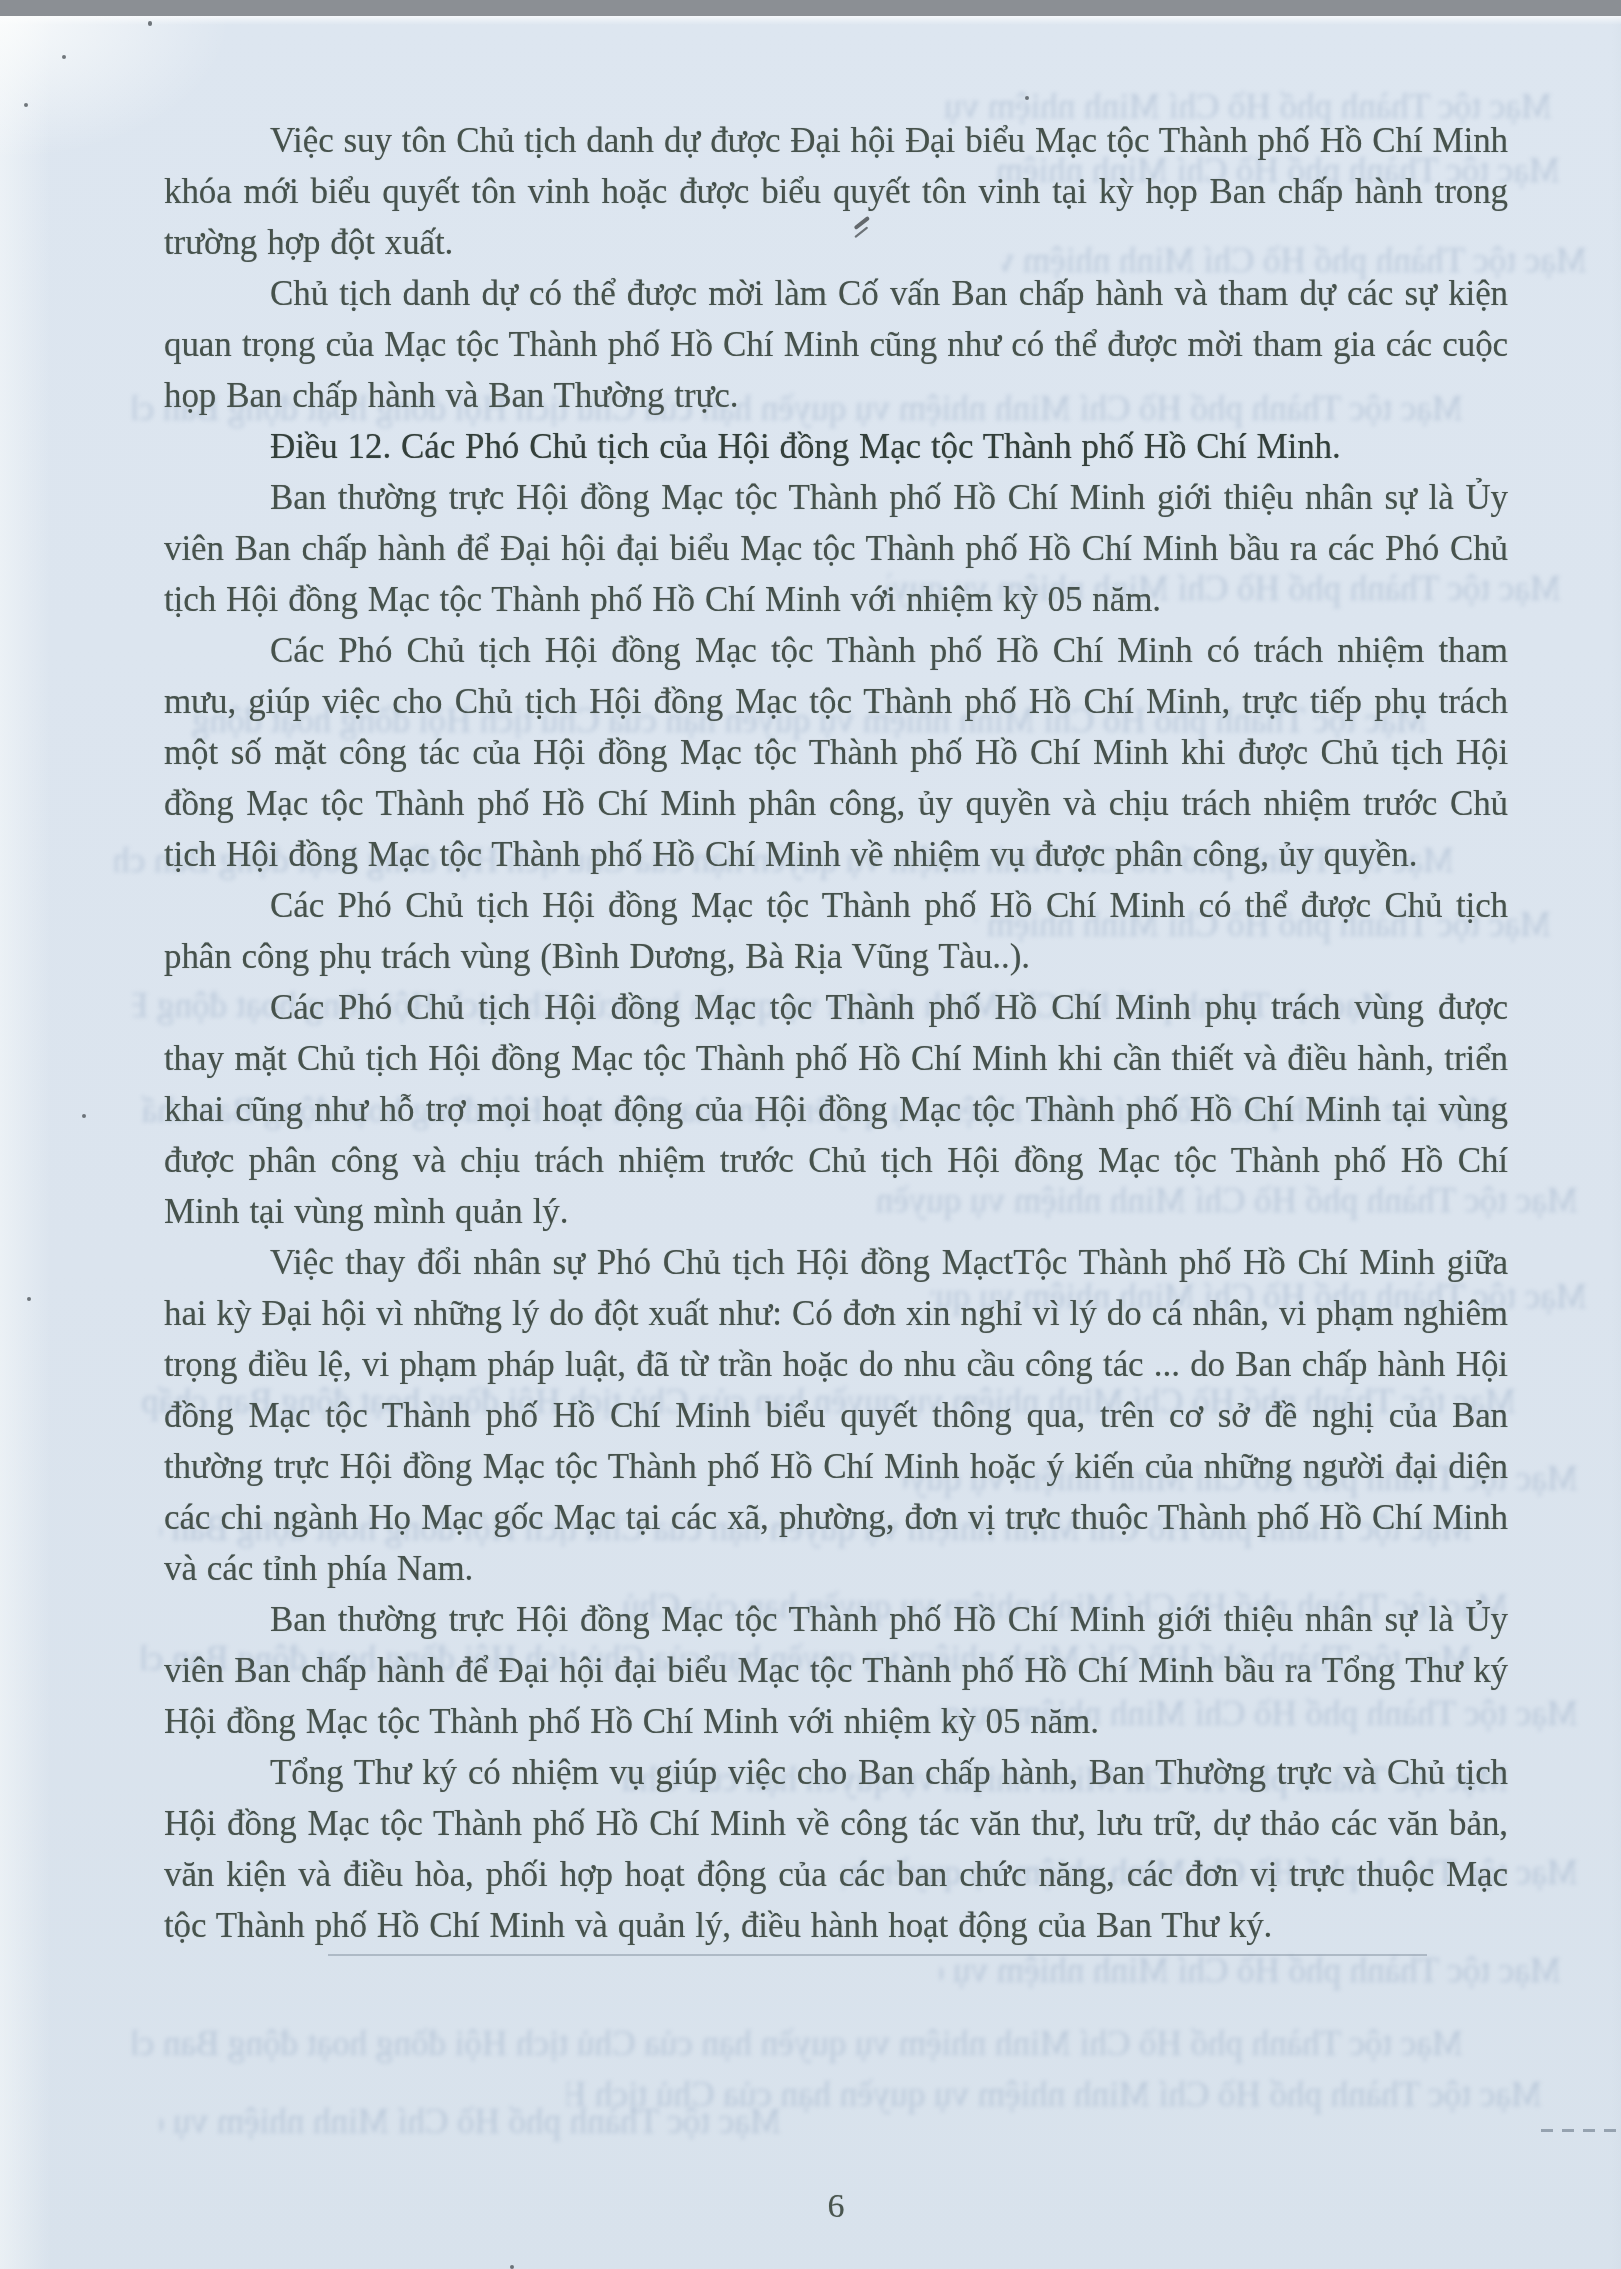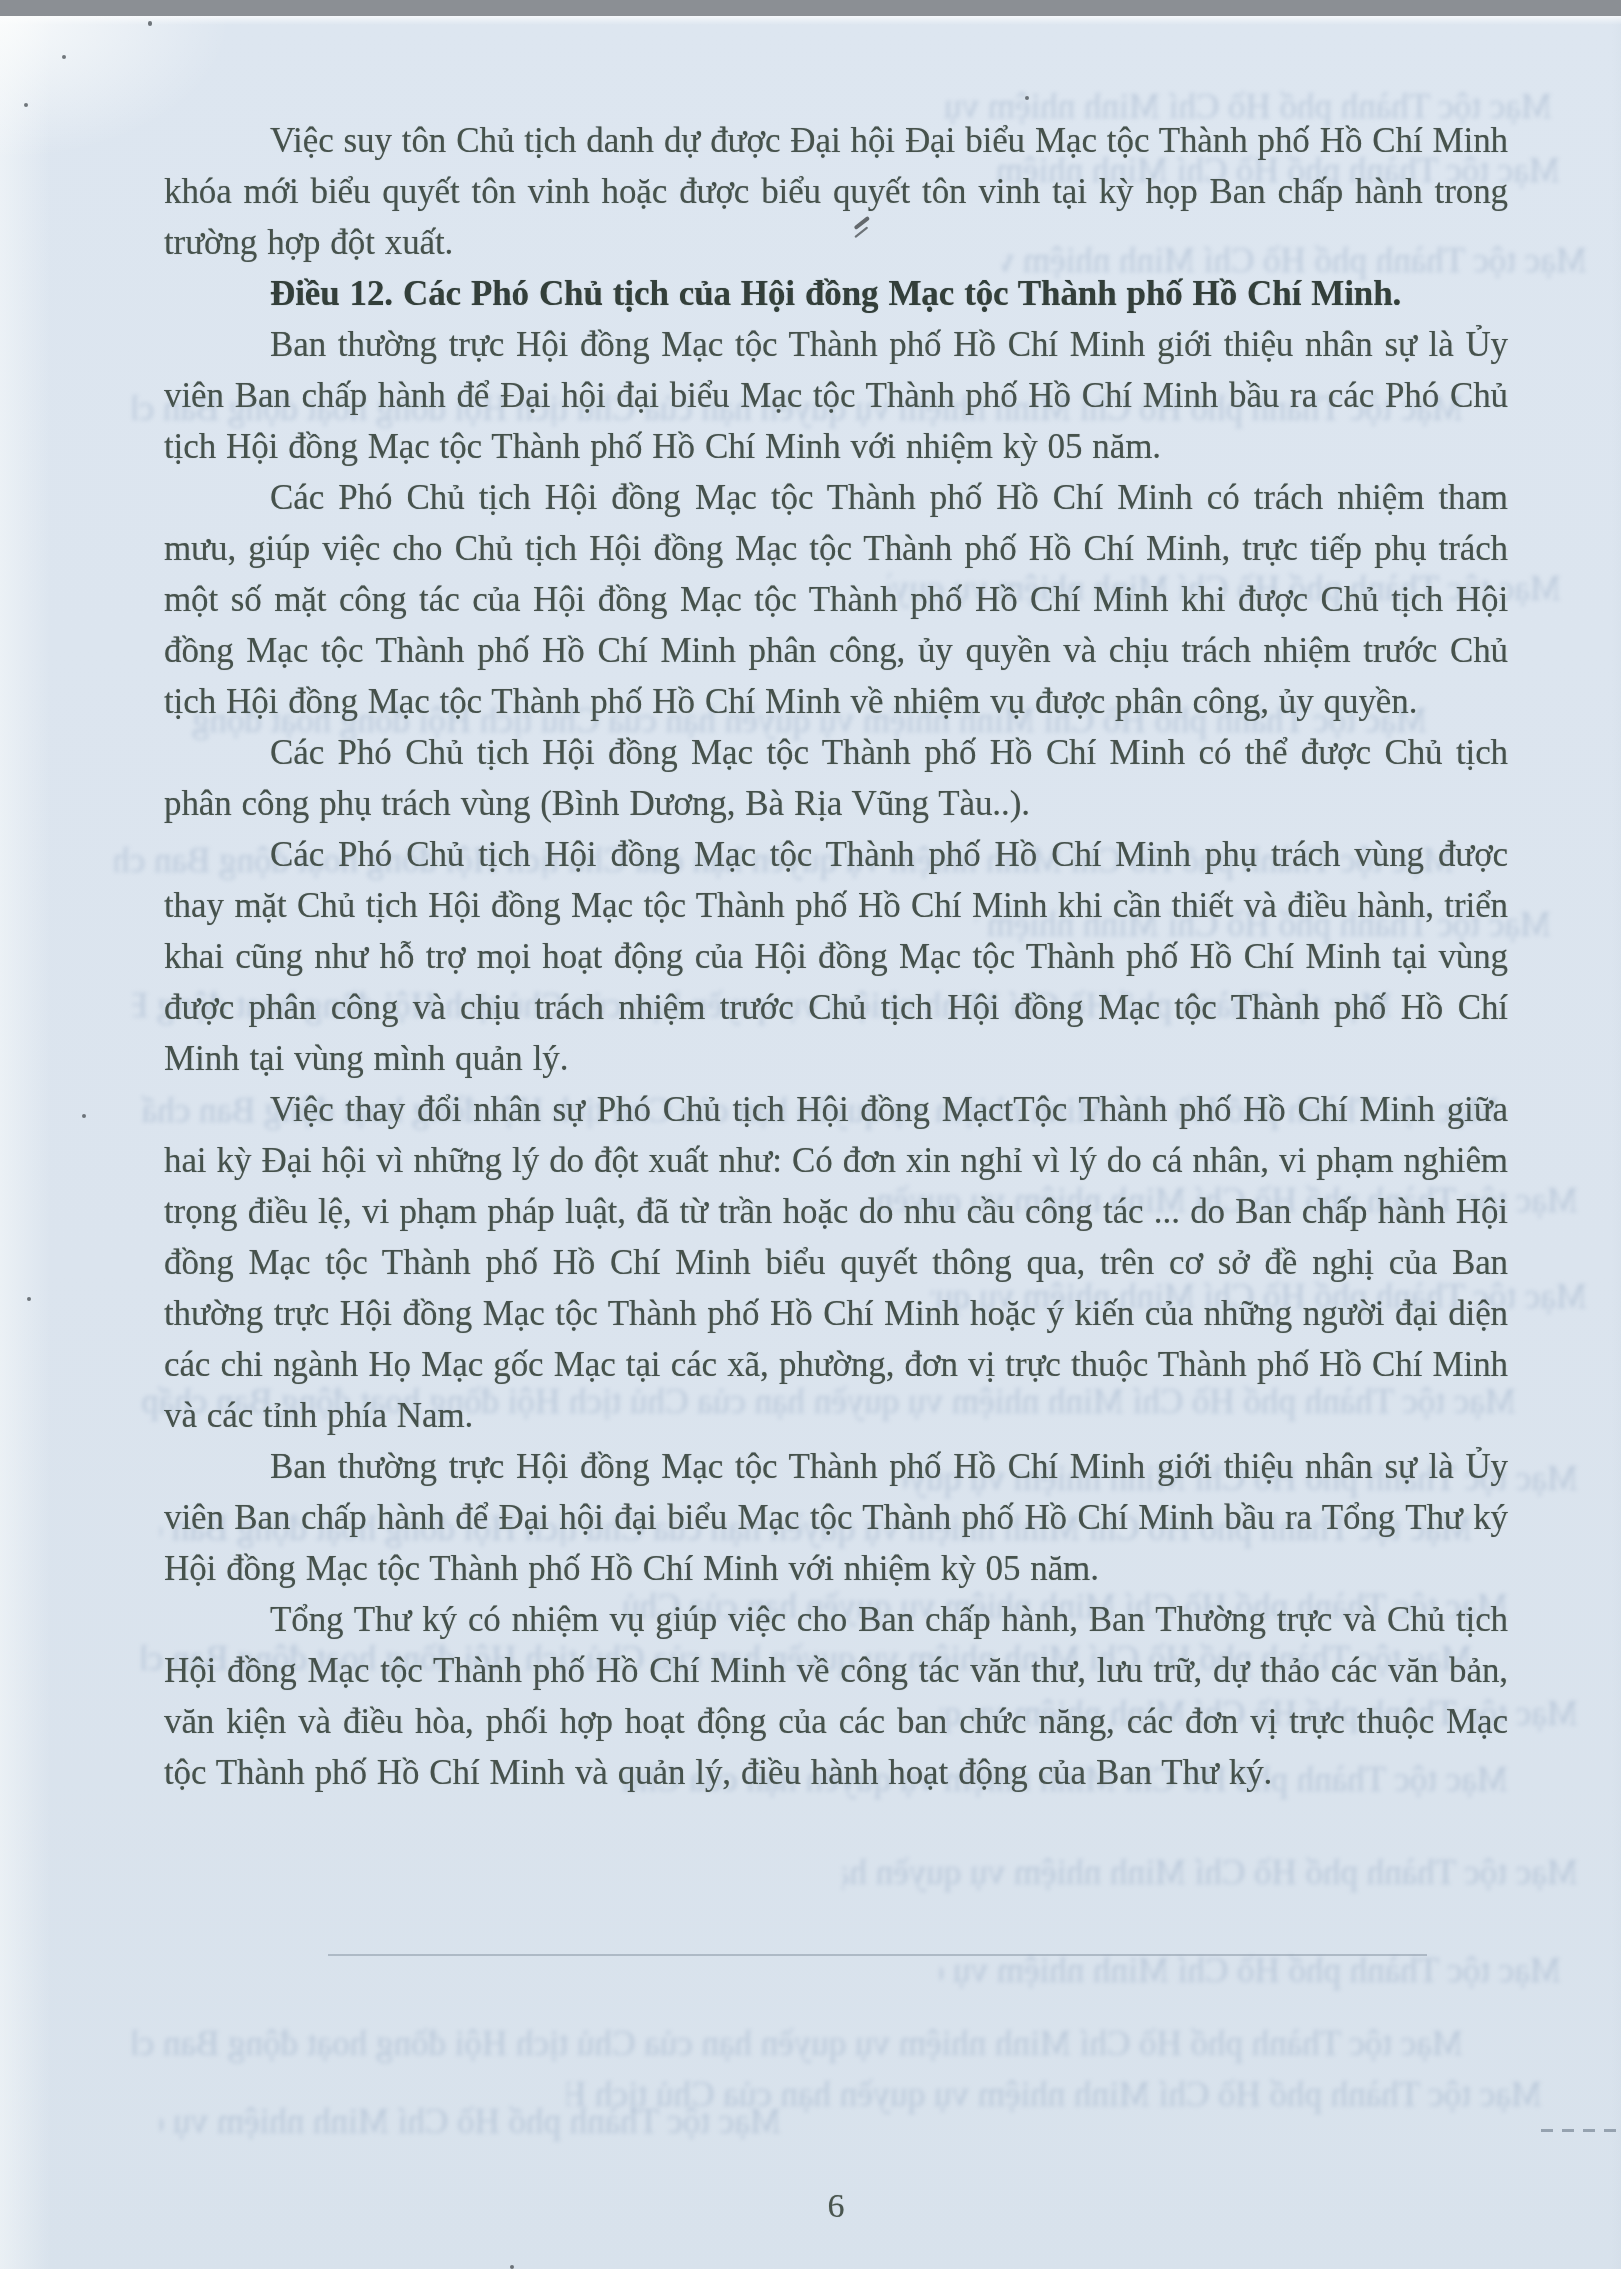--- a/index.html
+++ b/index.html
@@ -23,21 +23,21 @@
     font-size:35px;line-height:51px;
     color:#46524c;
     text-align:justify;
     letter-spacing:-0.1px;
     word-spacing:1.3px;
     text-shadow:0 0 0.9px rgba(62,74,68,.45);
     z-index:3;
   }
   .para{margin:0;text-indent:106px;}
   .para.heading{
-    font-weight:bold;
+    font-weight:normal;
     color:#333f3a;
     white-space:nowrap;
     text-shadow:0 0 0.9px rgba(40,52,46,.55);
   }
   .page-number{
     position:absolute;left:164px;top:2171px;width:1344px;
     text-align:center;font-size:34px;color:#4a564f;
     text-shadow:0 0 0.9px rgba(62,74,68,.4);
     z-index:3;
   }
@@ -97,20 +97,21 @@
       <div class="ghost" style="top: 1676px; left: 940px; width: 638px;">Mạc tộc Thành phố Hồ Chí Minh nhiệm vụ quyền hạn của Chủ tịch Hội đồng hoạt động Ban chấp hành tôn vinh danh dự Mạc tộc Thành phố Hồ Chí Minh của Hội đồng Ban thường trực</div>
       <div class="ghost" style="top: 1742px; left: 621px; width: 887px;">Mạc tộc Thành phố Hồ Chí Minh nhiệm vụ quyền hạn của Chủ tịch Hội đồng hoạt động Ban chấp hành tôn vinh danh dự Mạc tộc Thành phố Hồ Chí Minh của Hội đồng Ban thường trực</div>
       <div class="ghost" style="top: 1835px; left: 842px; width: 736px;">Mạc tộc Thành phố Hồ Chí Minh nhiệm vụ quyền hạn của Chủ tịch Hội đồng hoạt động Ban chấp hành tôn vinh danh dự Mạc tộc Thành phố Hồ Chí Minh của Hội đồng Ban thường trực</div>
       <div class="ghost" style="top: 1933px; left: 940px; width: 621px;">Mạc tộc Thành phố Hồ Chí Minh nhiệm vụ quyền hạn của Chủ tịch Hội đồng hoạt động Ban chấp hành tôn vinh danh dự Mạc tộc Thành phố Hồ Chí Minh của Hội đồng Ban thường trực</div>
       <div class="ghost" style="top: 2006px; left: 133px; width: 1330px;">Mạc tộc Thành phố Hồ Chí Minh nhiệm vụ quyền hạn của Chủ tịch Hội đồng hoạt động Ban chấp hành tôn vinh danh dự Mạc tộc Thành phố Hồ Chí Minh của Hội đồng Ban thường trực</div>
       <div class="ghost" style="top: 2057px; left: 567px; width: 975px;">Mạc tộc Thành phố Hồ Chí Minh nhiệm vụ quyền hạn của Chủ tịch Hội đồng hoạt động Ban chấp hành tôn vinh danh dự Mạc tộc Thành phố Hồ Chí Minh của Hội đồng Ban thường trực</div>
       <div class="ghost" style="top: 2084px; left: 160px; width: 621px;">Mạc tộc Thành phố Hồ Chí Minh nhiệm vụ quyền hạn của Chủ tịch Hội đồng hoạt động Ban chấp hành tôn vinh danh dự Mạc tộc Thành phố Hồ Chí Minh của Hội đồng Ban thường trực</div>
     </div>
   <div class="content">
       <div class="para body">Việc suy tôn Chủ tịch danh dự được Đại hội Đại biểu Mạc tộc Thành phố Hồ Chí Minh khóa mới biểu quyết tôn vinh hoặc được biểu quyết tôn vinh tại kỳ họp Ban chấp hành trong trường hợp đột xuất.</div>
+      <div class="para body">Chủ tịch danh dự có thể được mời làm Cố vấn Ban chấp hành và tham dự các sự kiện quan trọng của Mạc tộc Thành phố Hồ Chí Minh cũng như có thể được mời tham gia các cuộc họp Ban chấp hành và Ban Thường trực.</div>
       <div class="para heading">Điều 12. Các Phó Chủ tịch của Hội đồng Mạc tộc Thành phố Hồ Chí Minh.</div>
       <div class="para body">Ban thường trực Hội đồng Mạc tộc Thành phố Hồ Chí Minh giới thiệu nhân sự là Ủy viên Ban chấp hành để Đại hội đại biểu Mạc tộc Thành phố Hồ Chí Minh bầu ra các Phó Chủ tịch Hội đồng Mạc tộc Thành phố Hồ Chí Minh với nhiệm kỳ 05 năm.</div>
       <div class="para body">Các Phó Chủ tịch Hội đồng Mạc tộc Thành phố Hồ Chí Minh có trách nhiệm tham mưu, giúp việc cho Chủ tịch Hội đồng Mạc tộc Thành phố Hồ Chí Minh, trực tiếp phụ trách một số mặt công tác của Hội đồng Mạc tộc Thành phố Hồ Chí Minh khi được Chủ tịch Hội đồng Mạc tộc Thành phố Hồ Chí Minh phân công, ủy quyền và chịu trách nhiệm trước Chủ tịch Hội đồng Mạc tộc Thành phố Hồ Chí Minh về nhiệm vụ được phân công, ủy quyền.</div>
       <div class="para body">Các Phó Chủ tịch Hội đồng Mạc tộc Thành phố Hồ Chí Minh có thể được Chủ tịch phân công phụ trách vùng (Bình Dương, Bà Rịa Vũng Tàu..).</div>
       <div class="para body">Các Phó Chủ tịch Hội đồng Mạc tộc Thành phố Hồ Chí Minh phụ trách vùng được thay mặt Chủ tịch Hội đồng Mạc tộc Thành phố Hồ Chí Minh khi cần thiết và điều hành, triển khai cũng như hỗ trợ mọi hoạt động của Hội đồng Mạc tộc Thành phố Hồ Chí Minh tại vùng được phân công và chịu trách nhiệm trước Chủ tịch Hội đồng Mạc tộc Thành phố Hồ Chí Minh tại vùng mình quản lý.</div>
       <div class="para body">Việc thay đổi nhân sự Phó Chủ tịch Hội đồng MạctTộc Thành phố Hồ Chí Minh giữa hai kỳ Đại hội vì những lý do đột xuất như: Có đơn xin nghỉ vì lý do cá nhân, vi phạm nghiêm trọng điều lệ, vi phạm pháp luật, đã từ trần hoặc do nhu cầu công tác ... do Ban chấp hành Hội đồng Mạc tộc Thành phố Hồ Chí Minh biểu quyết thông qua, trên cơ sở đề nghị của Ban thường trực Hội đồng Mạc tộc Thành phố Hồ Chí Minh hoặc ý kiến của những người đại diện các chi ngành Họ Mạc gốc Mạc tại các xã, phường, đơn vị trực thuộc Thành phố Hồ Chí Minh và các tỉnh phía Nam.</div>
       <div class="para body">Ban thường trực Hội đồng Mạc tộc Thành phố Hồ Chí Minh giới thiệu nhân sự là Ủy viên Ban chấp hành để Đại hội đại biểu Mạc tộc Thành phố Hồ Chí Minh bầu ra Tổng Thư ký Hội đồng Mạc tộc Thành phố Hồ Chí Minh với nhiệm kỳ 05 năm.</div>
       <div class="para body">Tổng Thư ký có nhiệm vụ giúp việc cho Ban chấp hành, Ban Thường trực và Chủ tịch Hội đồng Mạc tộc Thành phố Hồ Chí Minh về công tác văn thư, lưu trữ, dự thảo các văn bản, văn kiện và điều hòa, phối hợp hoạt động của các ban chức năng, các đơn vị trực thuộc Mạc tộc Thành phố Hồ Chí Minh và quản lý, điều hành hoạt động của Ban Thư ký.</div>
     </div>
   <div class="page-number">6</div>

